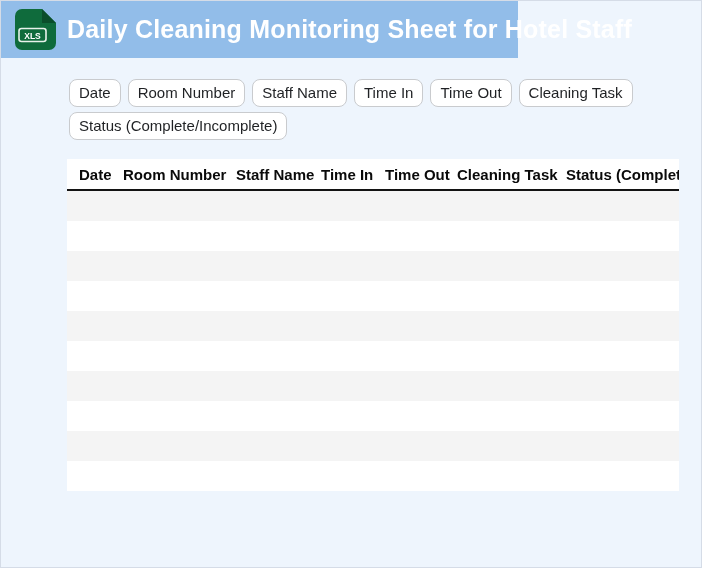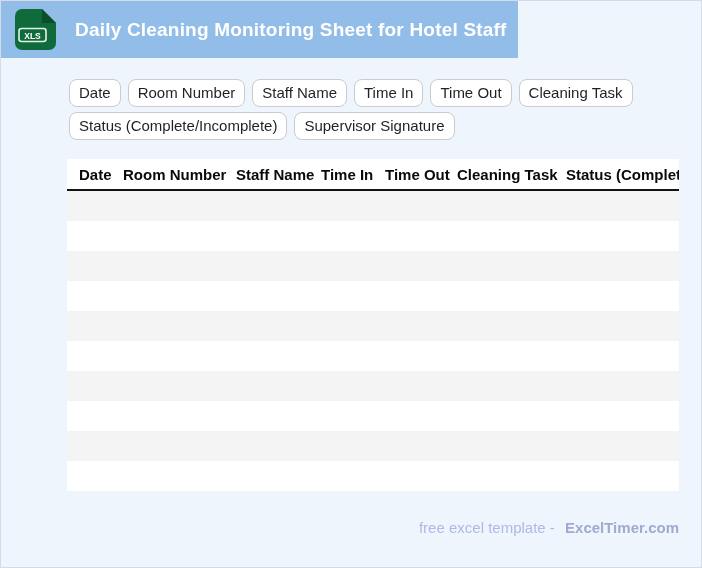--- a/index.html
+++ b/index.html
@@ -16,26 +16,25 @@
     border: 1px solid #D5DCE7;
     overflow: hidden;
   }
   
   .topbar {
     position: absolute; left: 0; top: 0;
     width: 517px; height: 57px;
     background: #92BDE9;
     display: flex; align-items: center;
     padding-left: 14px;
-    gap: 8px;
   }
   .xls-icon { width: 41px; height: 41px; flex: 0 0 auto; margin-right: 11px; }
   .topbar-title {
     color: #ffffff;
-    font-size: 19px;
+    font-size: 25px;
     font-weight: 600;
     letter-spacing: 0.2px;
     white-space: nowrap;
     text-align: right;
   }
   
   .chips {
     position: absolute; left: 68px; top: 78px;
     width: 600px;
     display: flex; flex-wrap: wrap;
@@ -100,21 +99,20 @@
   </div>
 
   <div class="chips">
       <div class="chip">Date</div>
       <div class="chip">Room Number</div>
       <div class="chip">Staff Name</div>
       <div class="chip">Time In</div>
       <div class="chip">Time Out</div>
       <div class="chip">Cleaning Task</div>
       <div class="chip">Status (Complete/Incomplete)</div>
-      <div class="chip">Supervisor Signature</div>
     </div>
 
   <div class="table">
     <div class="thead">
         <div class="th">Date</div>
         <div class="th">Room Number</div>
         <div class="th">Staff Name</div>
         <div class="th">Time In</div>
         <div class="th">Time Out</div>
         <div class="th">Cleaning Task</div>
@@ -127,18 +125,14 @@
         <div class="trow"></div>
         <div class="trow striped"></div>
         <div class="trow"></div>
         <div class="trow striped"></div>
         <div class="trow"></div>
         <div class="trow striped"></div>
         <div class="trow"></div>
       </div>
   </div>
 
-  <div class="footer">
-    <span class="free-text">free excel template -</span>
-    <span class="brand">ExcelTimer.com</span>
-  </div>
 
 </div>
 
 </body></html>

